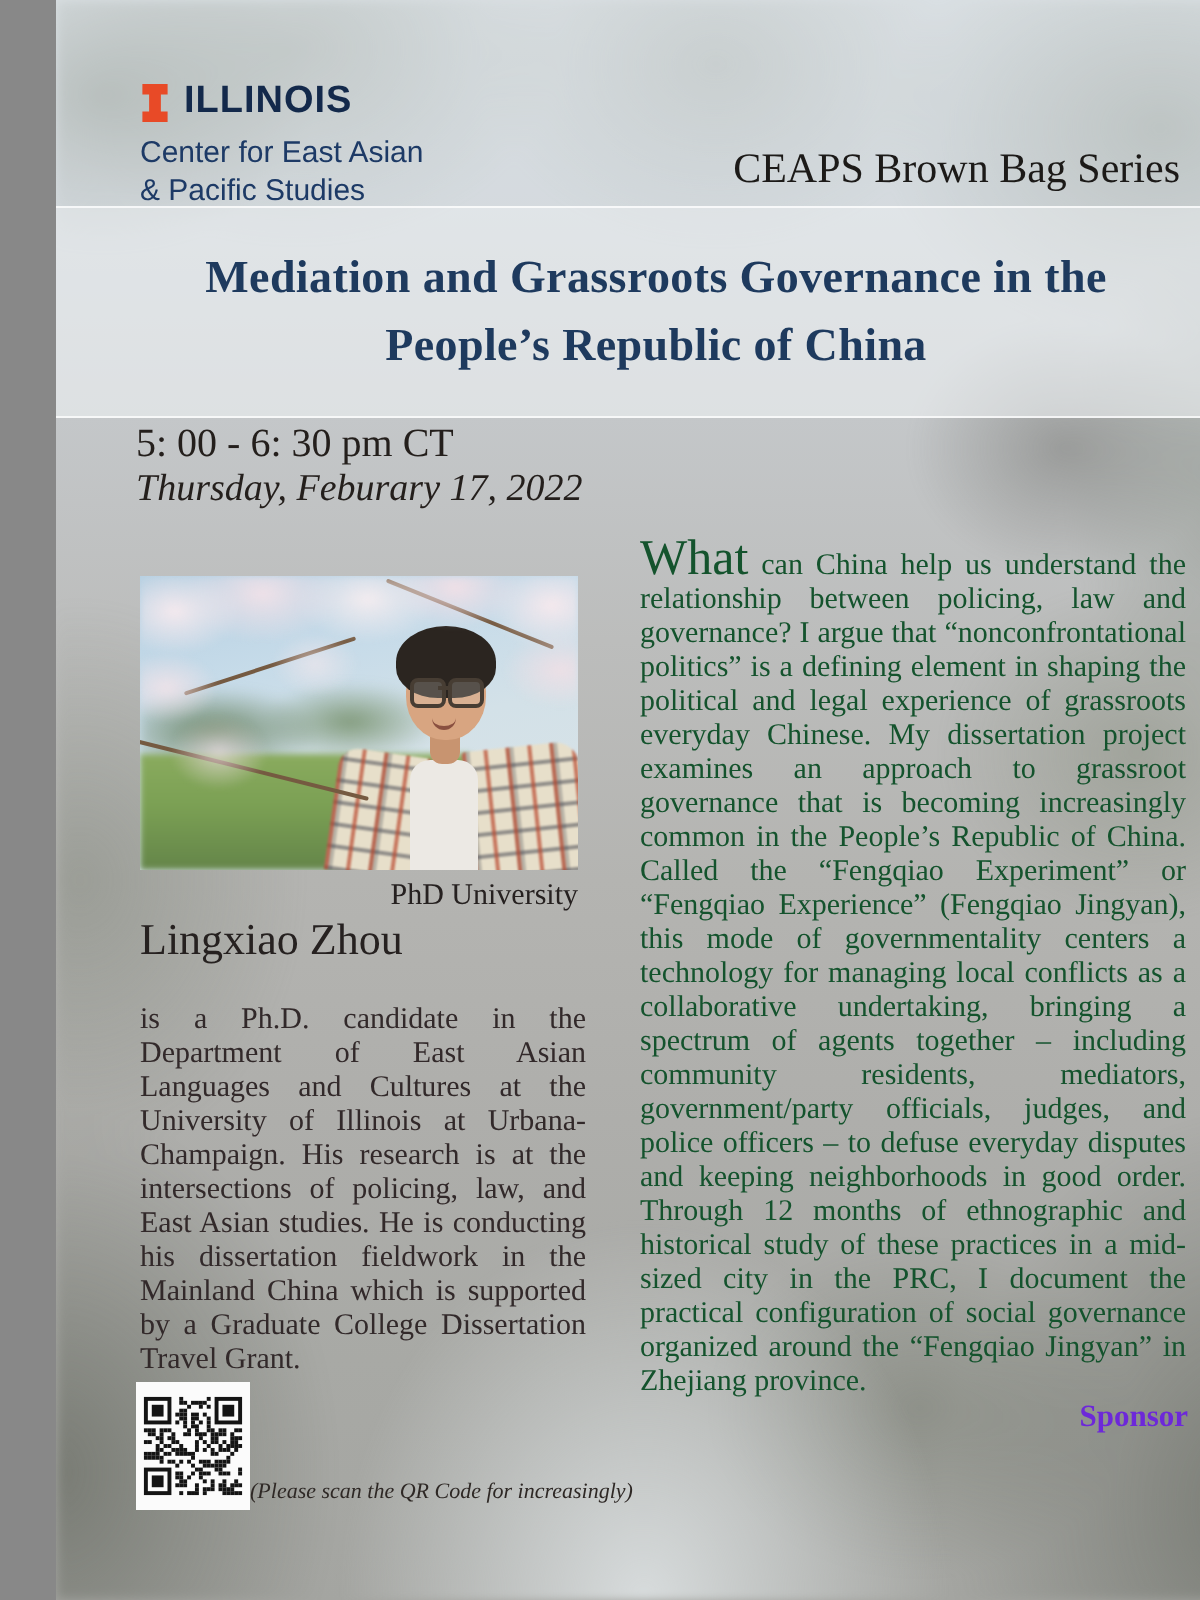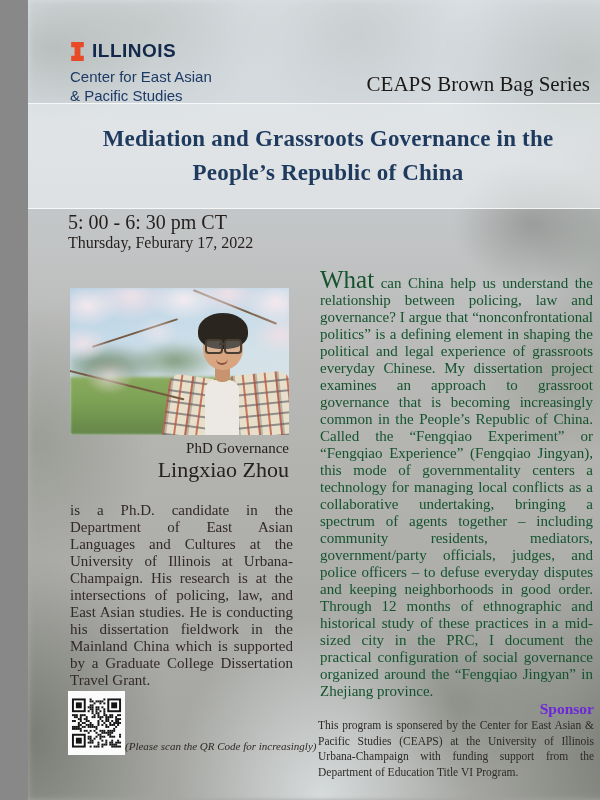--- a/index.html
+++ b/index.html
@@ -39,21 +39,21 @@
 
   
   .title-band{position:absolute; left:0; right:0; top:103px; height:104px;
     background:rgba(239,242,244,.60);
     border-top:1px solid rgba(255,255,255,.75); border-bottom:1px solid rgba(255,255,255,.75);
     display:flex; flex-direction:column; justify-content:center; align-items:center;}
   .title-line{font-size:23px; line-height:34px; font-weight:bold; color:#1e3a5e; letter-spacing:.2px; text-align:center;}
 
   
   .ev-time{position:absolute; left:40px; top:211px; font-size:20px; color:#241f1c;}
-  .ev-date{position:absolute; left:40px; top:234px; font-size:16px; color:#241f1c;}
+  .ev-date{position:absolute; left:40px; top:234px; font-size:19px; color:#241f1c;font-style:italic;}
   .ev-loc{position:absolute; right:36px; top:211px; font-size:21px; color:#241f1c;}
 
   
   .photo{position:absolute; left:42px; top:288px; width:219px; height:147px; overflow:hidden;}
   .ph{position:absolute;}
   .ph-sky{inset:0; background:linear-gradient(165deg,#b6d0e2 0%,#c6dbe9 30%,#d3e1e8 55%,#d9e3e6 100%);}
   .ph-far-trees{left:0; top:52px; width:150px; height:52px; filter:blur(3px);
     background-image:
       radial-gradient(70px 30px at 25% 50%, rgba(74,104,58,.75), rgba(74,104,58,0) 75%),
       radial-gradient(60px 26px at 70% 40%, rgba(88,118,66,.65), rgba(88,118,66,0) 75%);}
@@ -85,21 +85,21 @@
       radial-gradient(40px 26px at 96% 32%, rgba(241,223,229,.85), rgba(241,223,229,0) 72%),
       radial-gradient(36px 24px at 6% 38%, rgba(243,227,232,.85), rgba(243,227,232,0) 72%),
       radial-gradient(34px 26px at 18% 60%, rgba(240,224,230,.7), rgba(240,224,230,0) 72%),
       radial-gradient(30px 22px at 40% 30%, rgba(245,232,236,.6), rgba(245,232,236,0) 72%);}
   .ph-branch{background:#755a41; height:2px; border-radius:2px;}
   .ph-branch-1{left:-4px; top:96px; width:120px; transform:rotate(14deg);}
   .ph-branch-2{left:20px; top:44px; width:90px; transform:rotate(-18deg);}
   .ph-branch-3{left:120px; top:18px; width:90px; transform:rotate(22deg);}
 
   .speaker-role{position:absolute; left:42px; top:440px; width:219px; text-align:right; font-size:15px; color:#262120;}
-  .speaker-name{position:absolute; left:42px; top:457px; width:219px; text-align:right; font-size:22px; color:#262120;}
+  .speaker-name{position:absolute; left:42px; top:457px; width:219px; text-align:left; font-size:22px; color:#262120;}
   .speaker-bio{position:absolute; left:42px; top:502px; width:223px; font-size:15px; line-height:17px; text-align:justify; color:#32292a;}
 
   
   .abstract{position:absolute; left:292px; top:271px; width:273px; font-size:15px; line-height:17px; text-align:justify; color:#14532d;}
   .abstract .lead{font-size:25px; line-height:17px;}
 
   
   .qr-wrap{position:absolute; left:40px; top:691px; width:57px; height:64px; background:#fbfbfb; padding:2px; box-sizing:border-box;}
   .qr-wrap svg{display:block; width:100%; height:100%;}
   .qr-caption{position:absolute; left:97px; top:740px; width:200px; font-size:11px; font-style:italic; color:#2e2825;}
@@ -151,21 +151,21 @@
     <div class="ph ph-lens ph-lens-l"></div>
     <div class="ph ph-lens ph-lens-r"></div>
     <div class="ph ph-bridge"></div>
     <div class="ph ph-smile"></div>
     <div class="ph ph-branch ph-branch-1"></div>
     <div class="ph ph-branch ph-branch-2"></div>
     <div class="ph ph-branch ph-branch-3"></div>
     <div class="ph ph-blossoms" style="inset:0;"></div>
   </div>
 
-  <div class="speaker-role">PhD Governance</div>
+  <div class="speaker-role">PhD University</div>
   <div class="speaker-name">Lingxiao Zhou</div>
   <div class="speaker-bio">is a Ph.D. candidate in the Department of East Asian Languages and Cultures at the University of Illinois at Urbana-Champaign. His research is at the intersections of policing, law, and East Asian studies. He is conducting his dissertation fieldwork in the Mainland China which is supported by a Graduate College Dissertation Travel Grant.</div>
 
   <div class="abstract"><span class="lead">What</span><span> can China help us understand the relationship between policing, law and governance? I argue that “nonconfrontational politics” is a defining element in shaping the political and legal experience of grassroots everyday Chinese. My dissertation project examines an approach to grassroot governance that is becoming increasingly common in the People’s Republic of China. Called the “Fengqiao Experiment” or “Fengqiao Experience” (Fengqiao Jingyan), this mode of governmentality centers a technology for managing local conflicts as a collaborative undertaking, bringing a spectrum of agents together – including community residents, mediators, government/party officials, judges, and police officers – to defuse everyday disputes and keeping neighborhoods in good order. Through 12 months of ethnographic and historical study of these practices in a mid-sized city in the PRC, I document the practical configuration of social governance organized around the “Fengqiao Jingyan” in Zhejiang province.</span></div>
 
   <div class="qr-wrap">
     <svg id="qr-svg" viewBox="-1 -1 27 27">
         <rect x="-1" y="-1" width="27" height="27" fill="#fbfbfb"></rect>
         <g fill="#141414">
           <rect x="9" y="0" width="1" height="1"></rect>
@@ -377,15 +377,14 @@
         <rect x="19" y="1" width="5" height="5" fill="#fbfbfb"></rect>
         <rect x="20" y="2" width="3" height="3" fill="#141414"></rect>
         <rect x="0" y="18" width="7" height="7" fill="#141414"></rect>
         <rect x="1" y="19" width="5" height="5" fill="#fbfbfb"></rect>
         <rect x="2" y="20" width="3" height="3" fill="#141414"></rect>
       </svg>
   </div>
   <div class="qr-caption">(Please scan the QR Code for increasingly)</div>
 
   <div class="sponsor-head">Sponsor</div>
-  <div class="sponsor-text">This program is sponsered by the Center for East Asian &amp; Pacific Studies (CEAPS) at the University of Illinois Urbana-Champaign with funding support from the Department of Education Title VI Program.</div>
 
 </div>
 
 </body></html>

